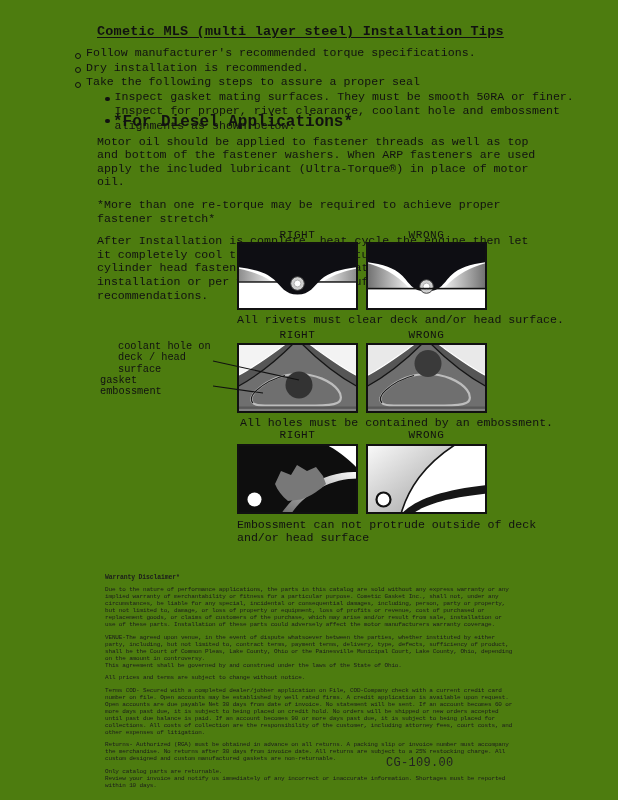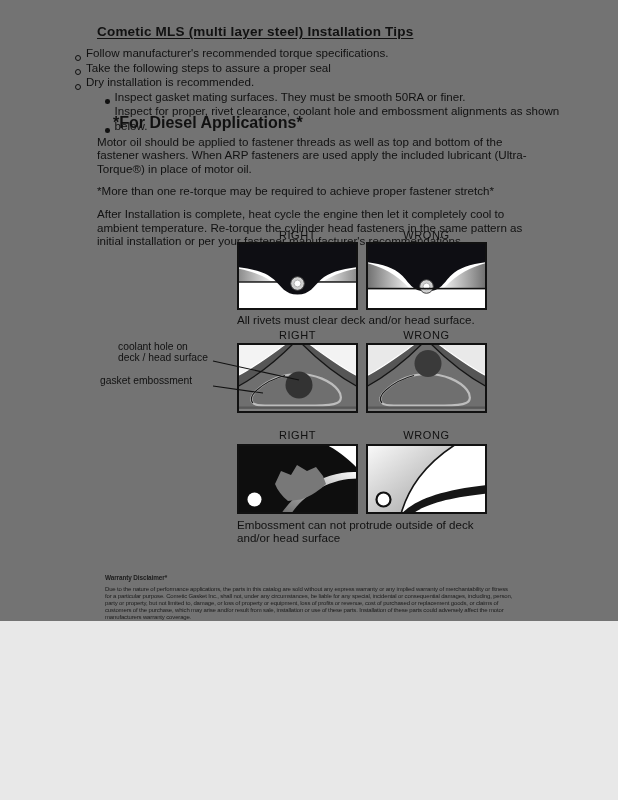--- a/index.html
+++ b/index.html
@@ -1,29 +1,29 @@
 <!DOCTYPE html>
 <html><head>
 <meta charset="utf-8">
 <style>
   html,body{margin:0;padding:0;background:#e8e8e8;}
   .page{
-    position:relative;width:618px;height:621px;background:#737373;
-    font-family:Liberation Sans, sans-serif;color:#111;
+    position:relative;width:618px;height:800px;background:#4d7c0f;
+    font-family:Liberation Mono, monospace;color:#111;
     overflow:hidden;margin:0 auto;
   }
   .abs{position:absolute;}
   .preline{white-space:pre-line;}
 
   .title{
     left:97px;top:24px;font-size:13.5px;font-weight:bold;
     text-decoration:underline;text-underline-offset:2px;letter-spacing:.2px;
   }
   .tips{left:75px;top:46px;width:505px;font-size:11.6px;line-height:14.5px;}
-  .tip-row{display:flex;align-items:flex-end;}
+  .tip-row{display:flex;align-items:center;}
   .dot-open{flex:none;width:4px;height:4px;border:1.2px solid #111;border-radius:50%;margin:4.6px 5px 0 0;}
   .dot-solid{flex:none;width:4.6px;height:4.6px;background:#111;border-radius:50%;margin:4.6px 5px 0 0;}
   .sub{padding-left:30px;}
 
   .diesel{left:97px;top:116px;width:452px;font-size:11.6px;line-height:13.6px;}
   .diesel h2{font-size:16px;font-weight:bold;margin:0 0 5px 16px;}
   .diesel p{margin:0 12px 9px 0;}
 
   .fig-label{font-size:11px;letter-spacing:.6px;text-align:center;width:121px;color:#101010;}
   .fig-box{width:121px;}
@@ -44,25 +44,25 @@
 
   <div class="abs title">Cometic MLS (multi layer steel) Installation Tips</div>
 
   <div class="abs tips">
     <div class="tip-row">
       <span class="dot-open"></span>
       <span>Follow manufacturer's recommended torque specifications.</span>
     </div>
     <div class="tip-row">
       <span class="dot-open"></span>
-      <span>Take the following steps to assure a proper seal</span>
+      <span>Dry installation is recommended.</span>
     </div>
     <div class="tip-row">
       <span class="dot-open"></span>
-      <span>Dry installation is recommended.</span>
+      <span>Take the following steps to assure a proper seal</span>
     </div>
     <div class="tip-row sub">
       <span class="dot-solid"></span>
       <span>Inspect gasket mating surfaces.  They must be smooth 50RA or finer.</span>
     </div>
     <div class="tip-row sub">
       <span class="dot-solid"></span>
       <span>Inspect for proper, rivet clearance, coolant hole and embossment alignments as shown below.</span>
     </div>
   </div>
@@ -170,20 +170,21 @@
 
   <div class="abs side-label preline" style="left:118px;top:341px;">coolant hole on
 deck / head surface</div>
   <div class="abs side-label" style="left:100px;top:375px;">gasket embossment</div>
 
   <svg class="abs" style="left:110px;top:330px;" width="260" height="100" viewBox="0 0 260 100">
     <line x1="103" y1="31" x2="189" y2="50" stroke="#111" stroke-width="1.2"></line>
     <line x1="103" y1="56" x2="153" y2="63" stroke="#111" stroke-width="1.2"></line>
   </svg>
 
+  <div class="abs caption" style="left:240px;top:416px;">All holes must be contained by an embossment.</div>
 
   <div class="abs fig-label" style="left:237px;top:429px;">RIGHT</div>
   <div class="abs fig-label" style="left:366px;top:429px;">WRONG</div>
 
   <div class="abs fig-box" style="left:237px;top:444px;">
     <svg width="121" height="70" viewBox="0 0 121 70">
       <defs>
         <linearGradient id="sv3r" x1="1" y1="0" x2="0" y2="1">
           <stop offset="0" stop-color="#fdfdfd"></stop>
             <stop offset="1" stop-color="#6a6a6a"></stop>

